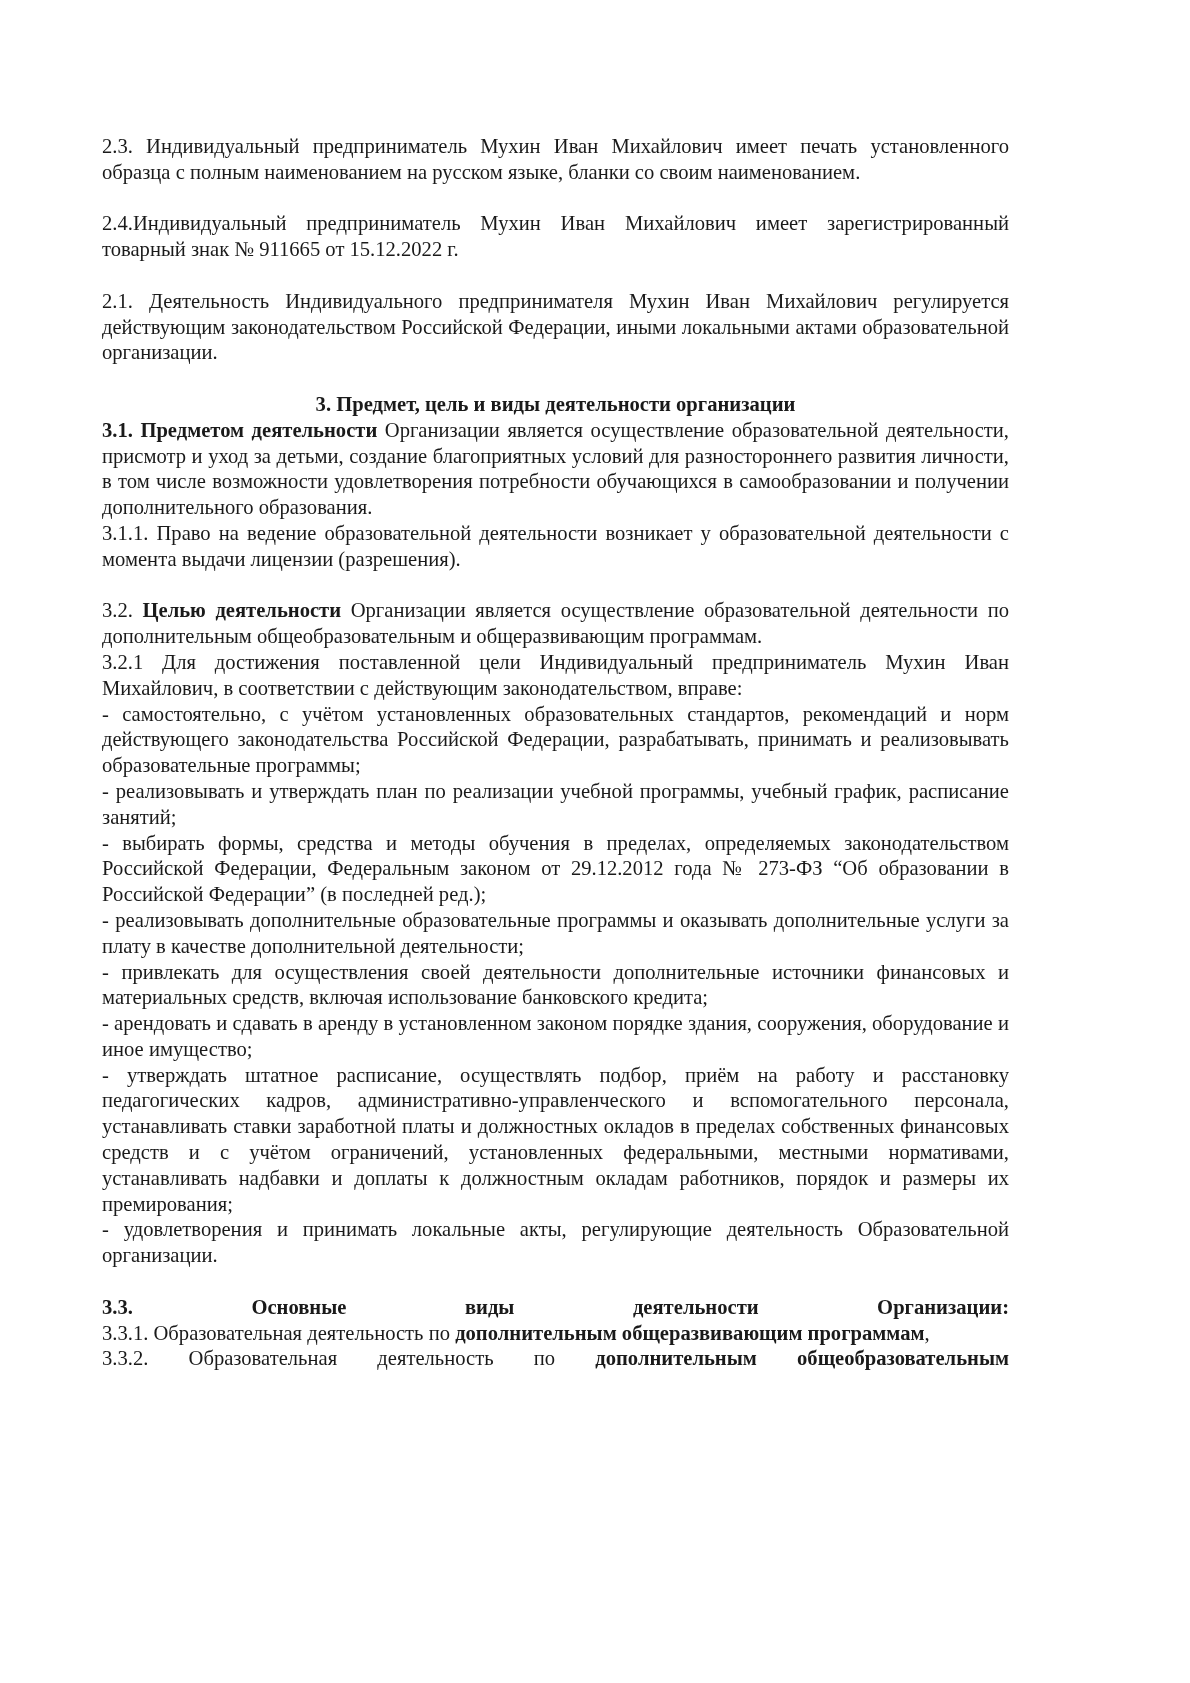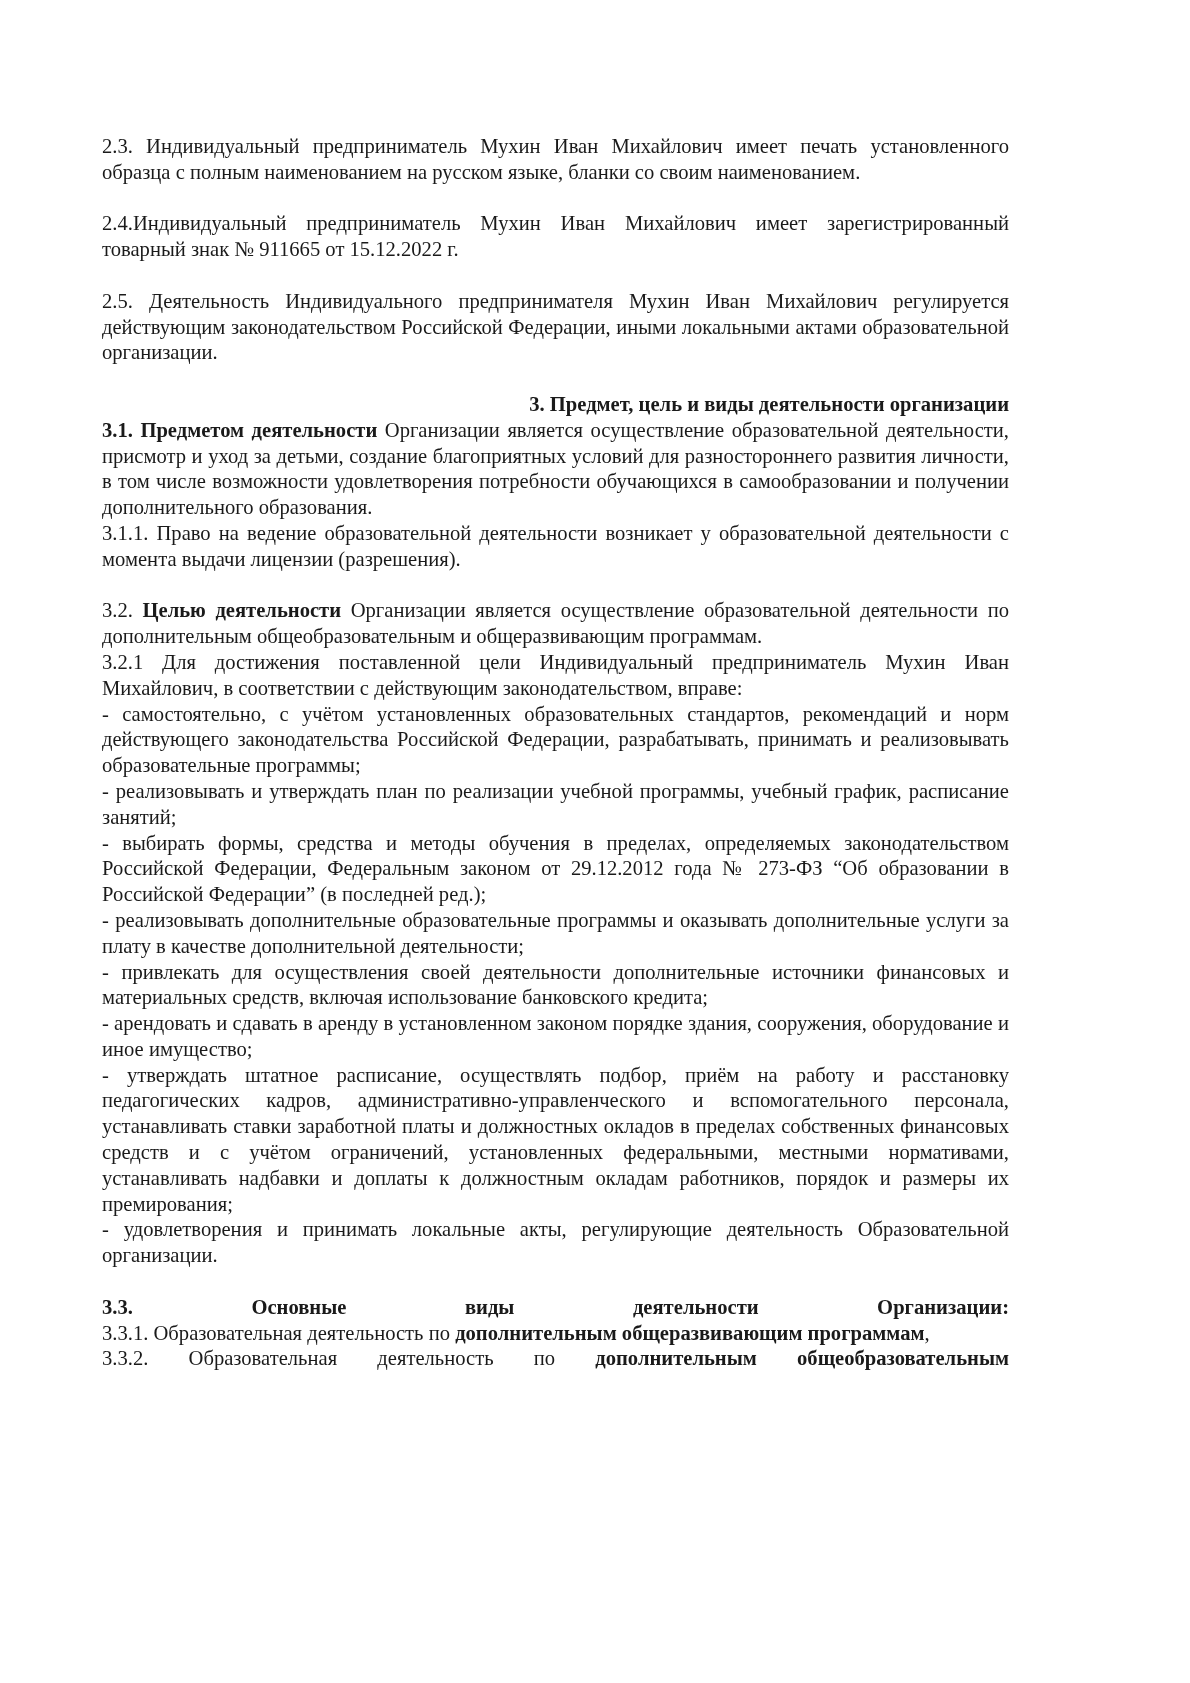--- a/index.html
+++ b/index.html
@@ -5,33 +5,33 @@
   html, body { margin: 0; padding: 0; background: #ffffff; }
   body { width: 1190px; height: 1683px; position: relative; overflow: hidden; }
   .page {
     position: absolute; left: 102px; top: 134px; width: 907px;
     font-family: "Liberation Serif", "DejaVu Serif", serif;
     font-size: 20.6px; line-height: 25.8px; color: #1a1a1a;
     text-align: justify;
   }
   .page p { margin: 0; }
   .gap { height: 25.8px; }
-  .center { text-align: right; font-weight: bold; }
+  .center { text-align: center; font-weight: bold; }
   b { font-weight: bold; }
   .spread { text-align: justify; text-align-last: justify; }
 </style>
 </head>
 <body>
 
 <div class="page">
   <p>2.3. Индивидуальный предприниматель Мухин Иван Михайлович имеет печать установленного образца с полным наименованием на русском языке, бланки со своим наименованием.</p>
   <div class="gap"></div>
   <p>2.4.Индивидуальный предприниматель Мухин Иван Михайлович имеет зарегистрированный товарный знак № 911665 от 15.12.2022 г.</p>
   <div class="gap"></div>
-  <p>2.5. Деятельность Индивидуального предпринимателя Мухин Иван Михайлович регулируется действующим законодательством Российской Федерации, иными локальными актами образовательной организации.</p>
+  <p>2.1. Деятельность Индивидуального предпринимателя Мухин Иван Михайлович регулируется действующим законодательством Российской Федерации, иными локальными актами образовательной организации.</p>
   <div class="gap"></div>
 
   <p class="center">3. Предмет, цель и виды деятельности организации</p>
 
   <p><b>3.1. Предметом деятельности</b><span> Организации является осуществление образовательной деятельности, присмотр и уход за детьми, создание благоприятных условий для разностороннего развития личности, в том числе возможности удовлетворения потребности обучающихся в самообразовании и получении дополнительного образования.</span></p>
   <p>3.1.1. Право на ведение образовательной деятельности возникает у образовательной деятельности с момента выдачи лицензии (разрешения).</p>
   <div class="gap"></div>
 
   <p><span>3.2. </span><b>Целью деятельности</b><span> Организации является осуществление образовательной деятельности по дополнительным общеобразовательным и общеразвивающим программам.</span></p>
   <p>3.2.1 Для достижения поставленной цели Индивидуальный предприниматель Мухин Иван Михайлович, в соответствии с действующим законодательством, вправе:</p>

